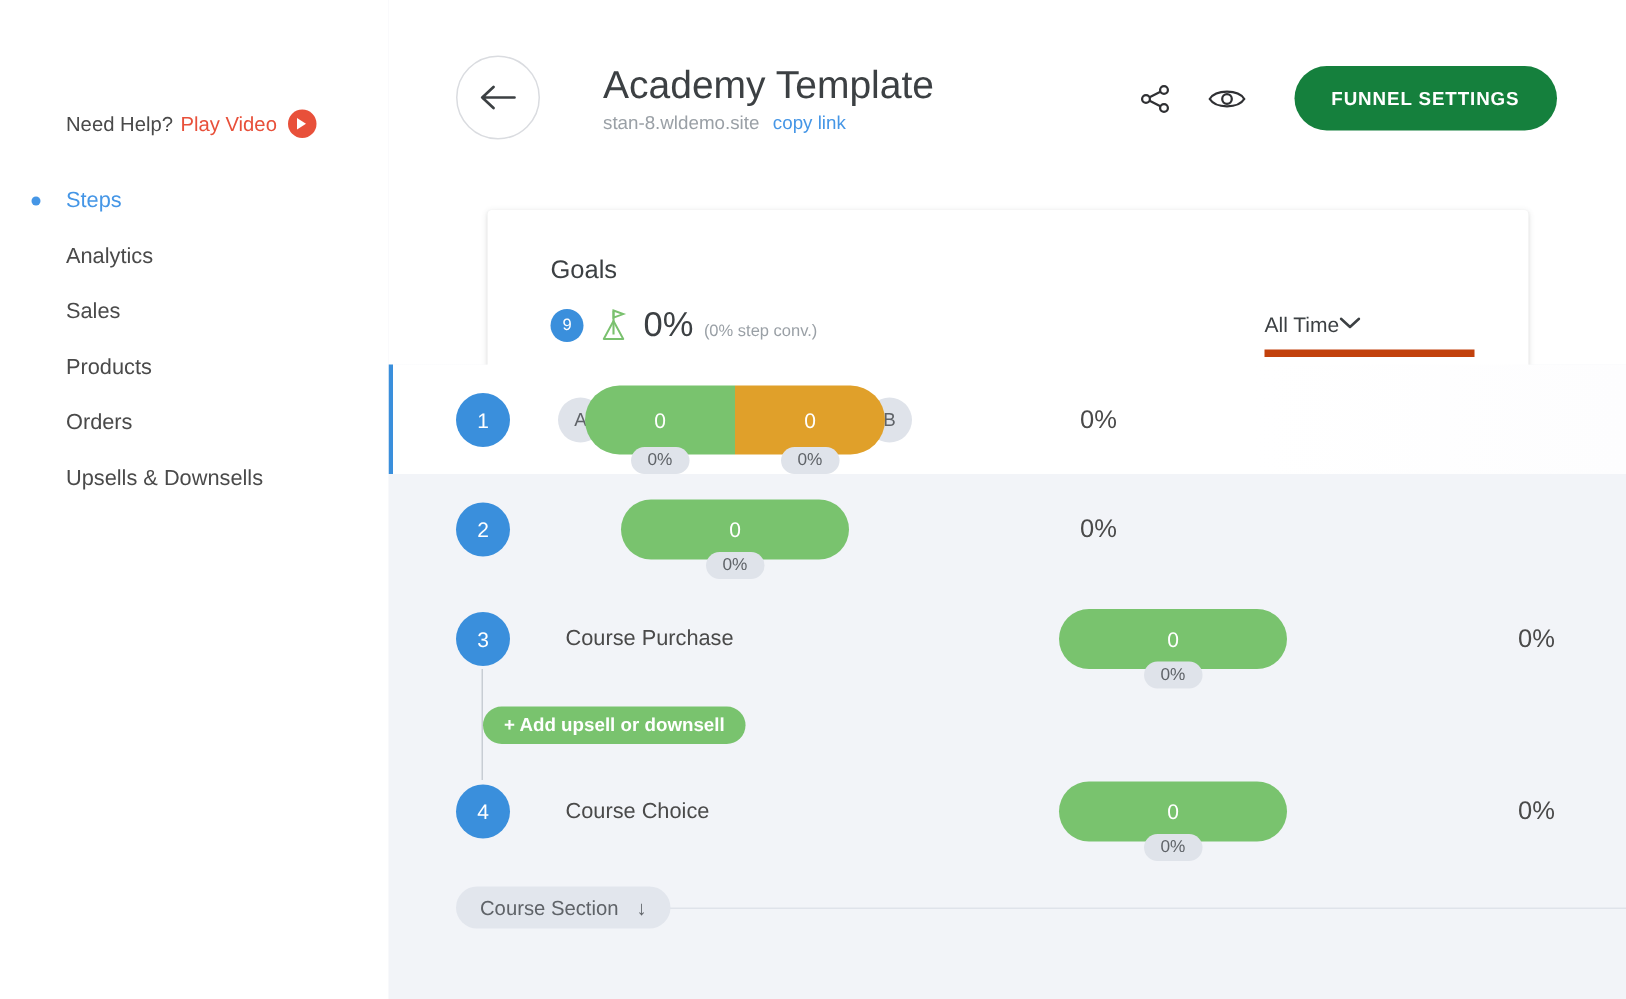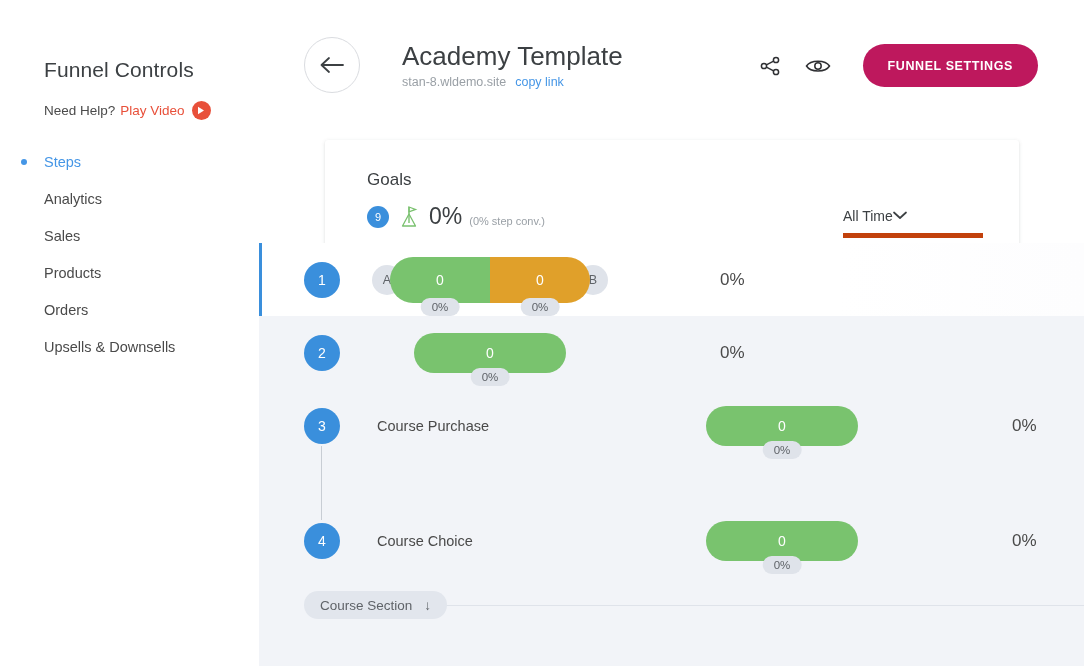--- a/index.html
+++ b/index.html
@@ -78,21 +78,21 @@
   }
   .copy-link { color: #4596e6; cursor: pointer; }
   .header-actions {
     display: flex; align-items: center; gap: 22px; margin-top: 6px;
   }
   .icon-btn {
     width: 26px; height: 26px; display: flex; align-items: center;
     justify-content: center; cursor: pointer; color: #2f3033;
   }
   .settings-btn {
-    background: #be185d; color: #fff; border: none; border-radius: 22px;
+    background: #15803d; color: #fff; border: none; border-radius: 22px;
     height: 43px; padding: 0 25px; font-size: 12.5px; font-weight: bold;
     letter-spacing: .6px; cursor: pointer; margin-left: 10px;
     font-family: "Liberation Sans", sans-serif;
   }
 
   
   .goals-card {
     position: absolute; left: 66px; top: 140px; width: 694px; height: 130px;
     background: #fff; border-radius: 3px;
     box-shadow: 0 1px 4px rgba(60,64,67,.12), 0 1px 2px rgba(60,64,67,.08);
@@ -209,21 +209,20 @@
   }
   .section-line { flex: 1 1 auto; height: 1px; background: #dfe3ea; margin-left: -4px; }
 </style>
 </head>
 <body>
 
 <div class="app">
 
   <aside class="sidebar">
     <div class="sidebar-inner">
-      <div class="sidebar-title">Funnel Controls</div>
 
       <div class="help-row">
         <span>Need Help?</span>
         <span class="help-link">Play Video</span>
         <span class="play-icon">
           <svg width="8" height="9" viewBox="0 0 8 9">
               <path d="M1 0.7 L7 4.5 L1 8.3 Z" fill="#ffffff"></path>
             </svg>
         </span>
       </div>
@@ -352,20 +351,21 @@
           <div class="bar">
             <span>0</span>
             <span class="bar-sub">0%</span>
           </div>
         </div>
         <span class="step-pct">0%</span>
       </div>
 
       <div class="upsell-row">
         <span class="connector"></span>
+        <button class="upsell-btn">+ Add upsell or downsell</button>
       </div>
 
       <div class="step-row">
         <span class="step-badge">4</span>
         <span class="step-name">Course Choice</span>
         <div class="bar-wrap">
           <div class="bar">
             <span>0</span>
             <span class="bar-sub">0%</span>
           </div>

